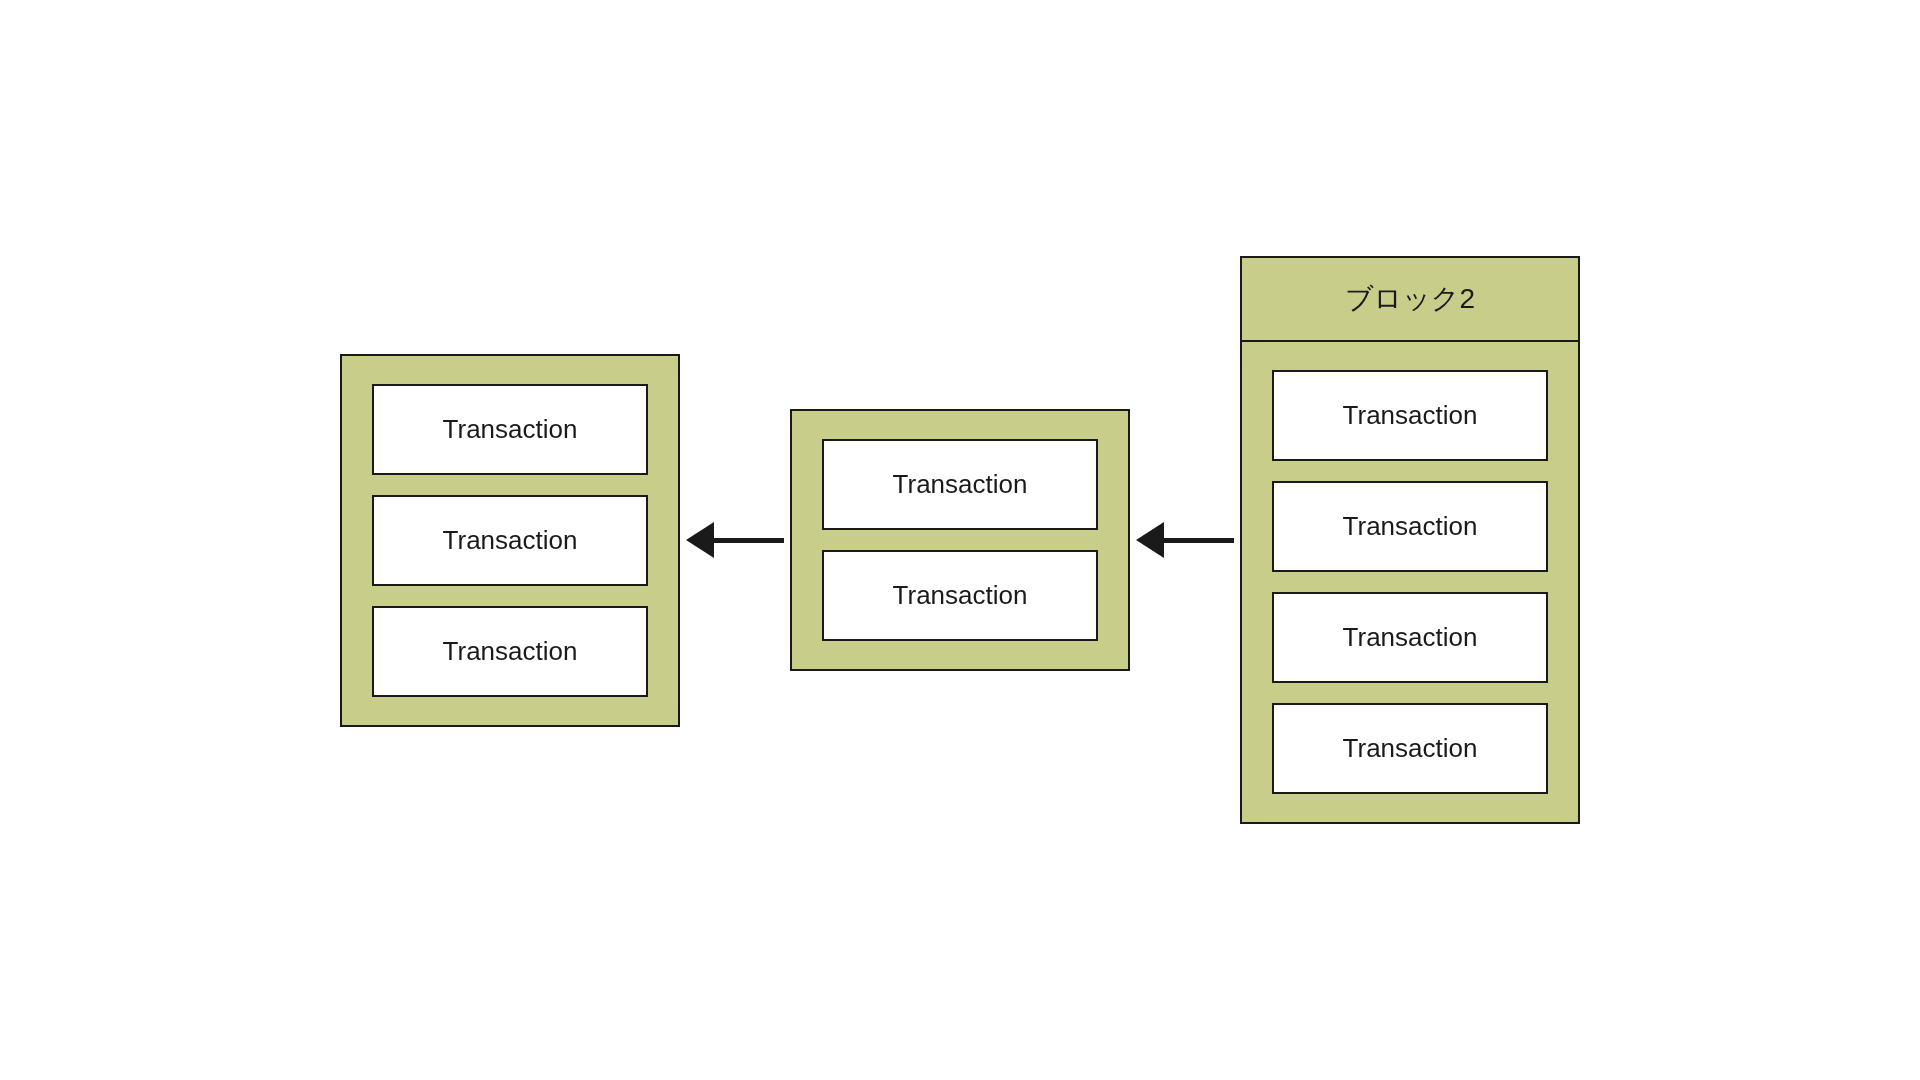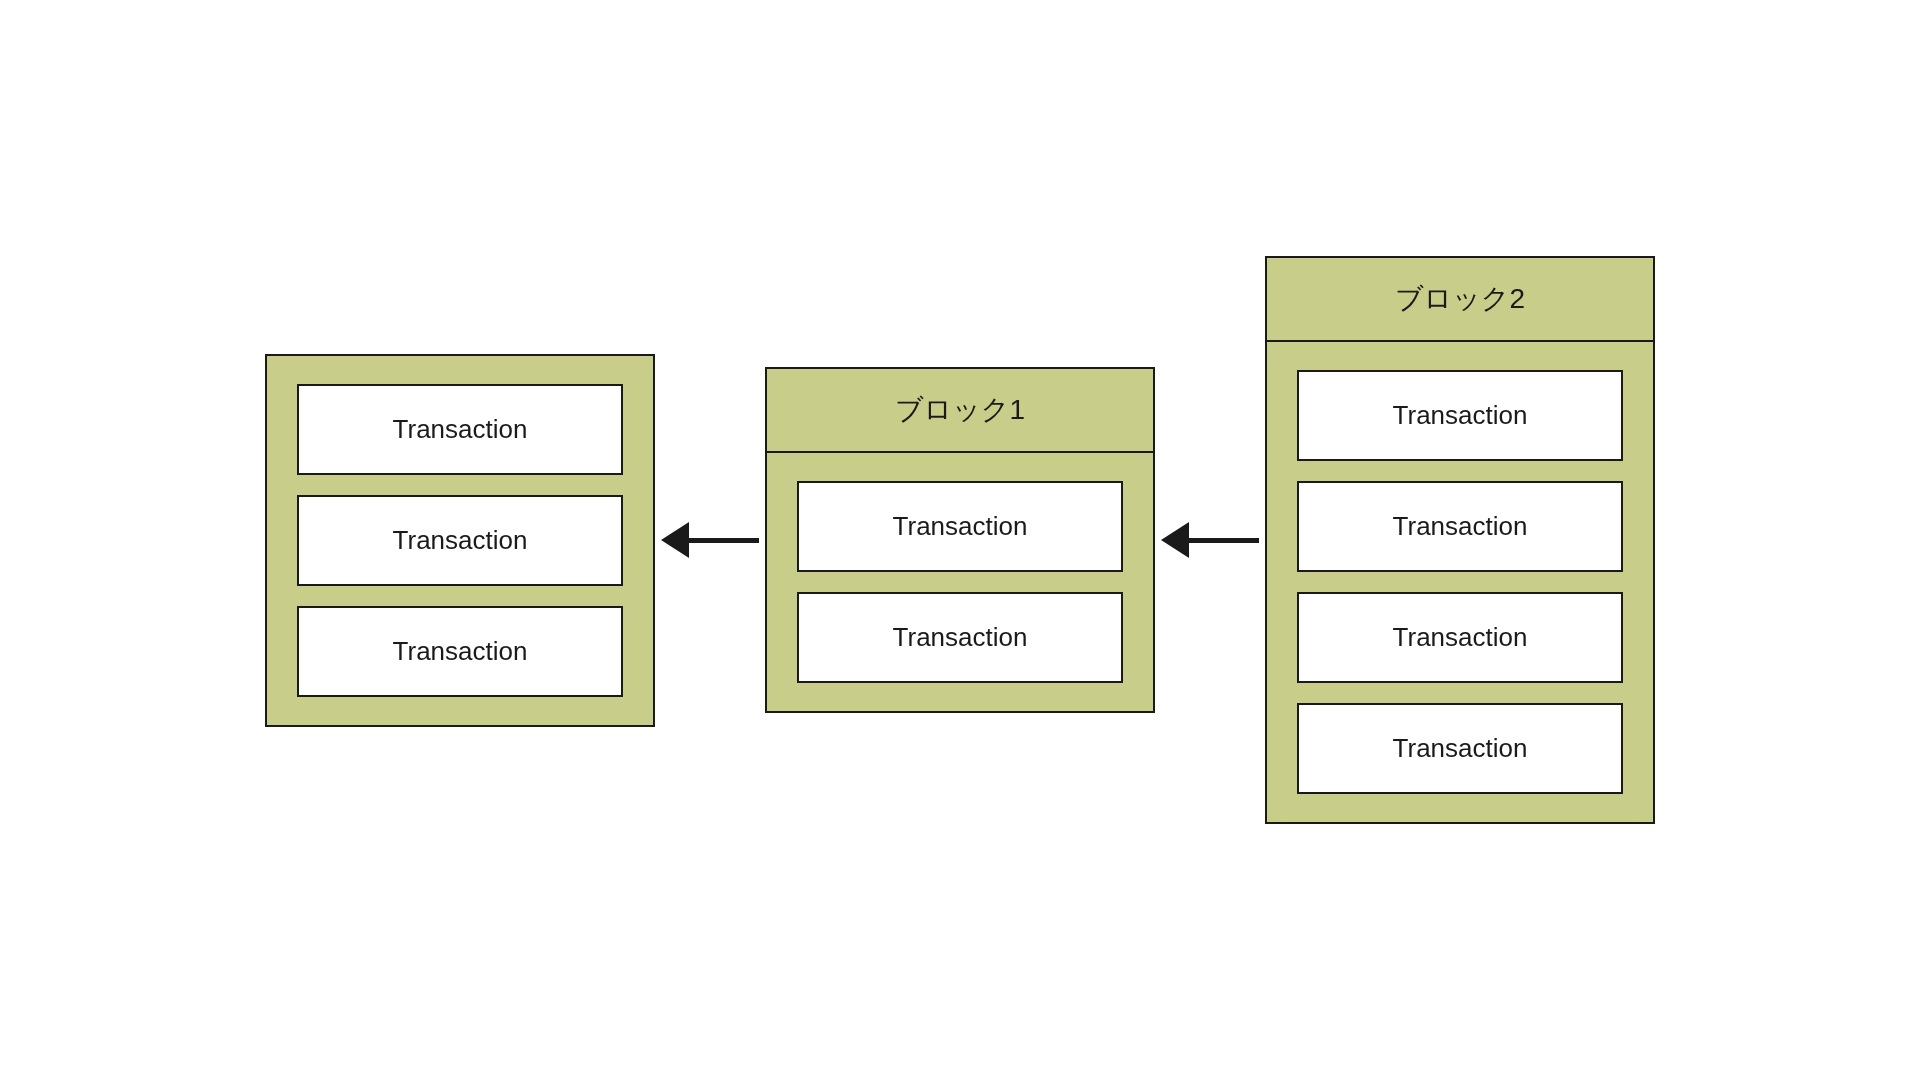--- a/index.html
+++ b/index.html
@@ -19,21 +19,21 @@
     }
 
     .diagram-container {
       display: flex;
       align-items: center;
       justify-content: center;
       gap: 0;
     }
 
     .block {
-      width: 390px;
+      width: 340px;
       border: 2.5px solid #1a1a1a;
       background-color: #c8cd8a;
       display: flex;
       flex-direction: column;
     }
 
     .block-header {
       background-color: #c8cd8a;
       border-bottom: 2.5px solid #1a1a1a;
       padding: 22px 10px;
@@ -104,21 +104,20 @@
   </div>
 
   <div class="arrow-container">
     <div class="arrow">
       <div class="arrow-head"></div>
       <div class="arrow-line"></div>
     </div>
   </div>
 
   <div class="block">
-    <div class="block-header">ブロック1</div>
     <div class="block-body">
       <div class="transaction-box">Transaction</div>
       <div class="transaction-box">Transaction</div>
     </div>
   </div>
 
   <div class="arrow-container">
     <div class="arrow">
       <div class="arrow-head"></div>
       <div class="arrow-line"></div>

